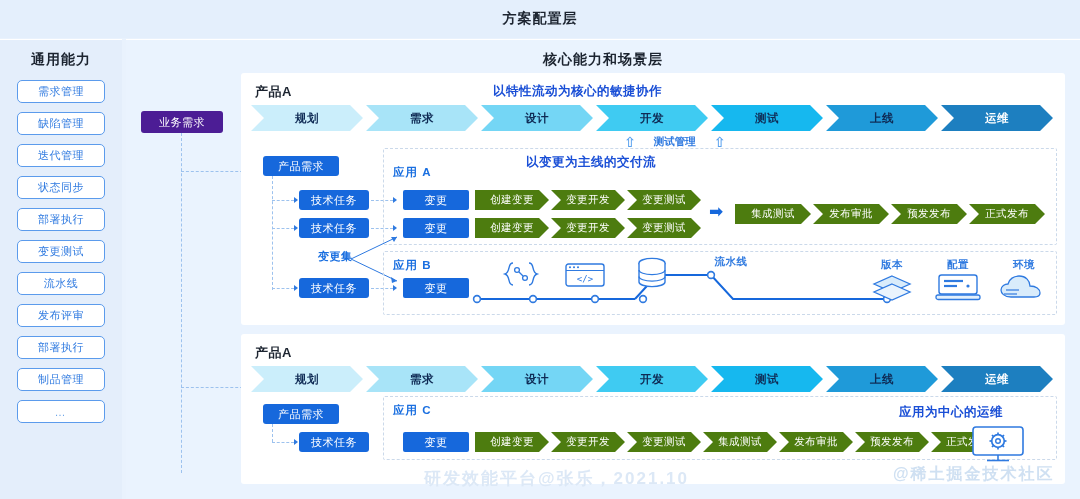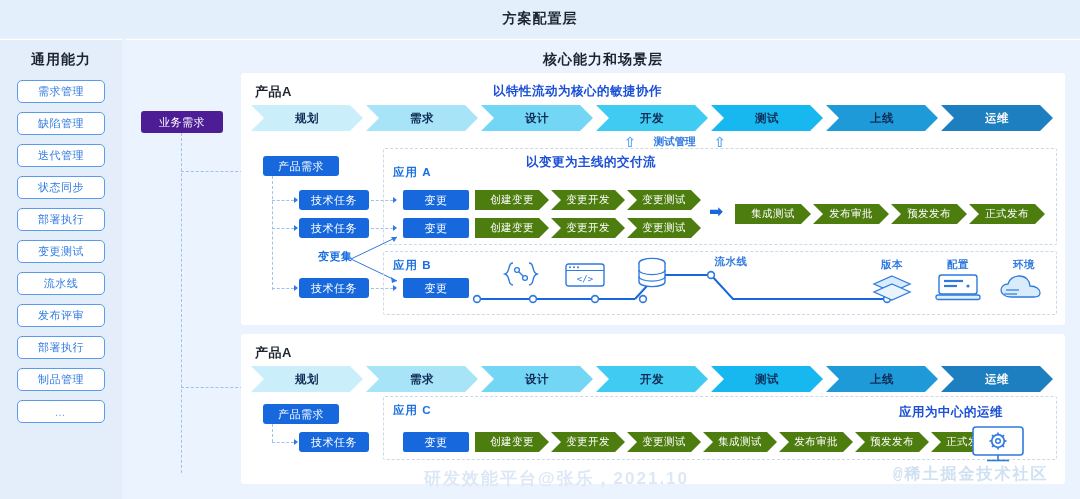--- a/index.html
+++ b/index.html
@@ -156,21 +156,21 @@
     position:absolute;font-size:10.5px;color:#2f7ae0;font-weight:bold;letter-spacing:.5px;
     text-align:center;
   }
 
   
   .wm{
     position:absolute;font-weight:bold;color:#dce8f6;letter-spacing:2px;
     pointer-events:none;
   }
   .wm1{left:424px;top:466px;font-size:17px;}
-  .wm2{left:893px;top:463px;font-size:16px;color:#cfe0f2;font-family:Liberation Mono, monospace;}
+  .wm2{left:893px;top:463px;font-size:16px;color:#cfe0f2;}
 
   svg{display:block;overflow:visible;}
 </style>
 </head>
 <body>
 
 <div class="root">
 
   <div class="top-band">
     <div class="t">方案配置层</div>

